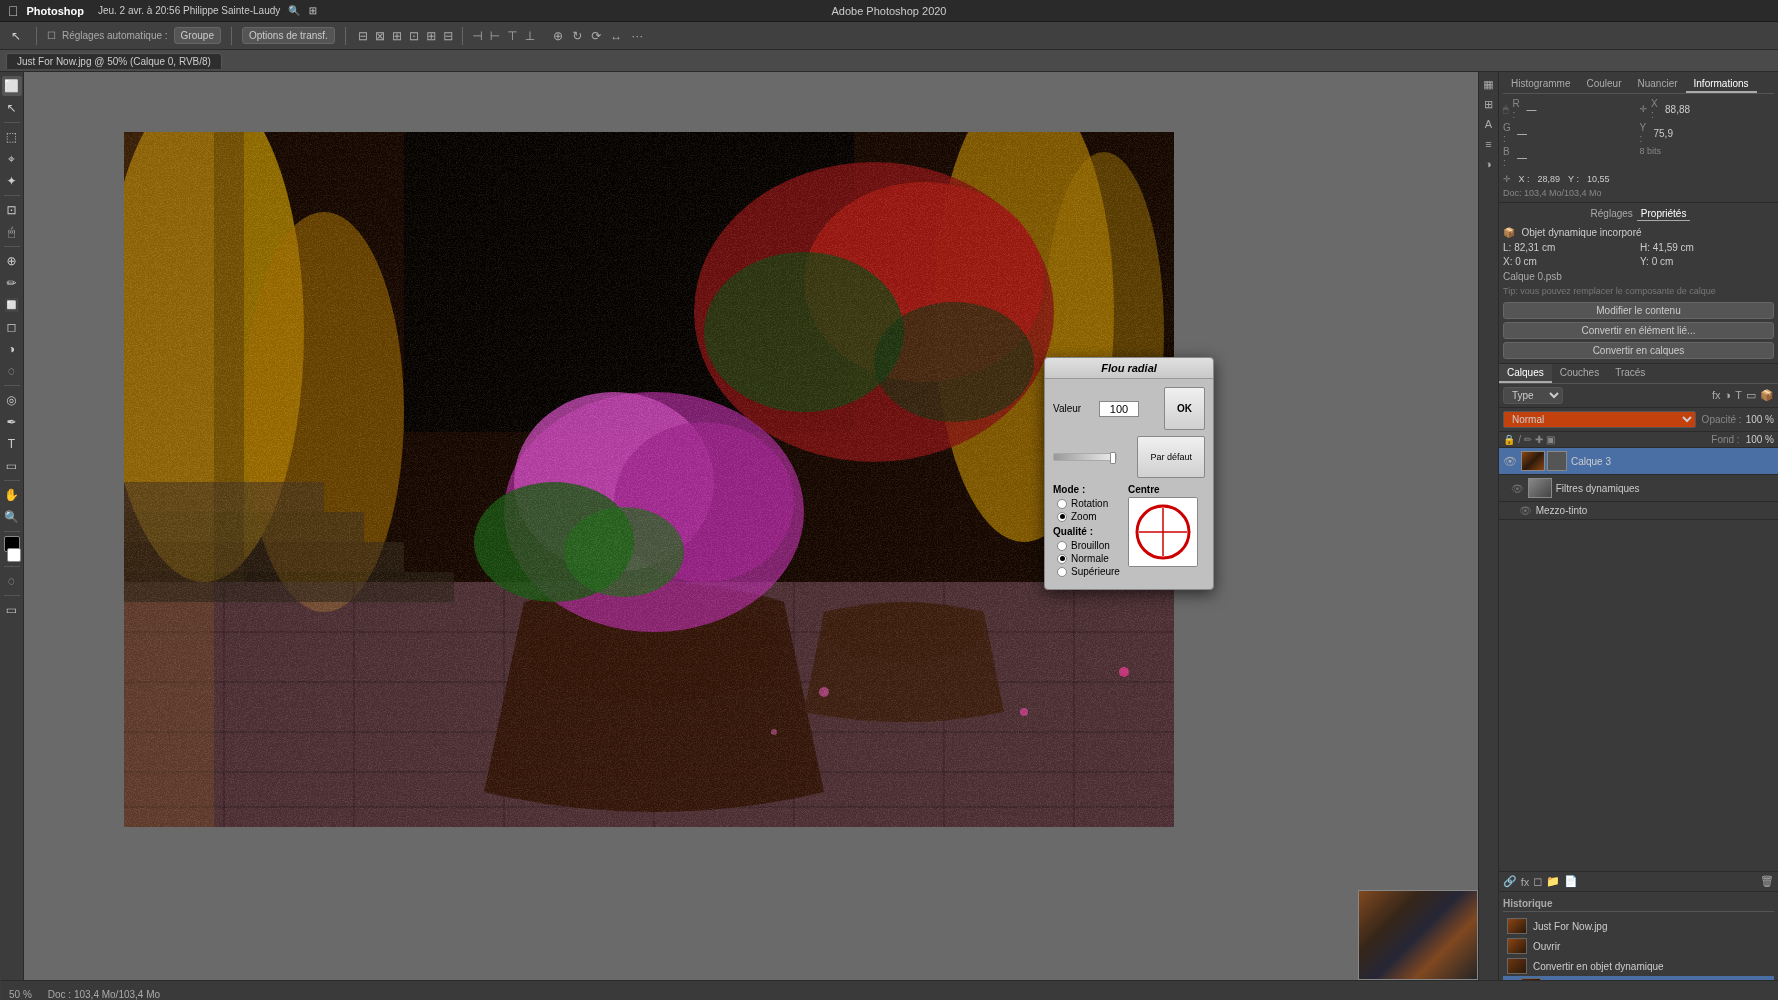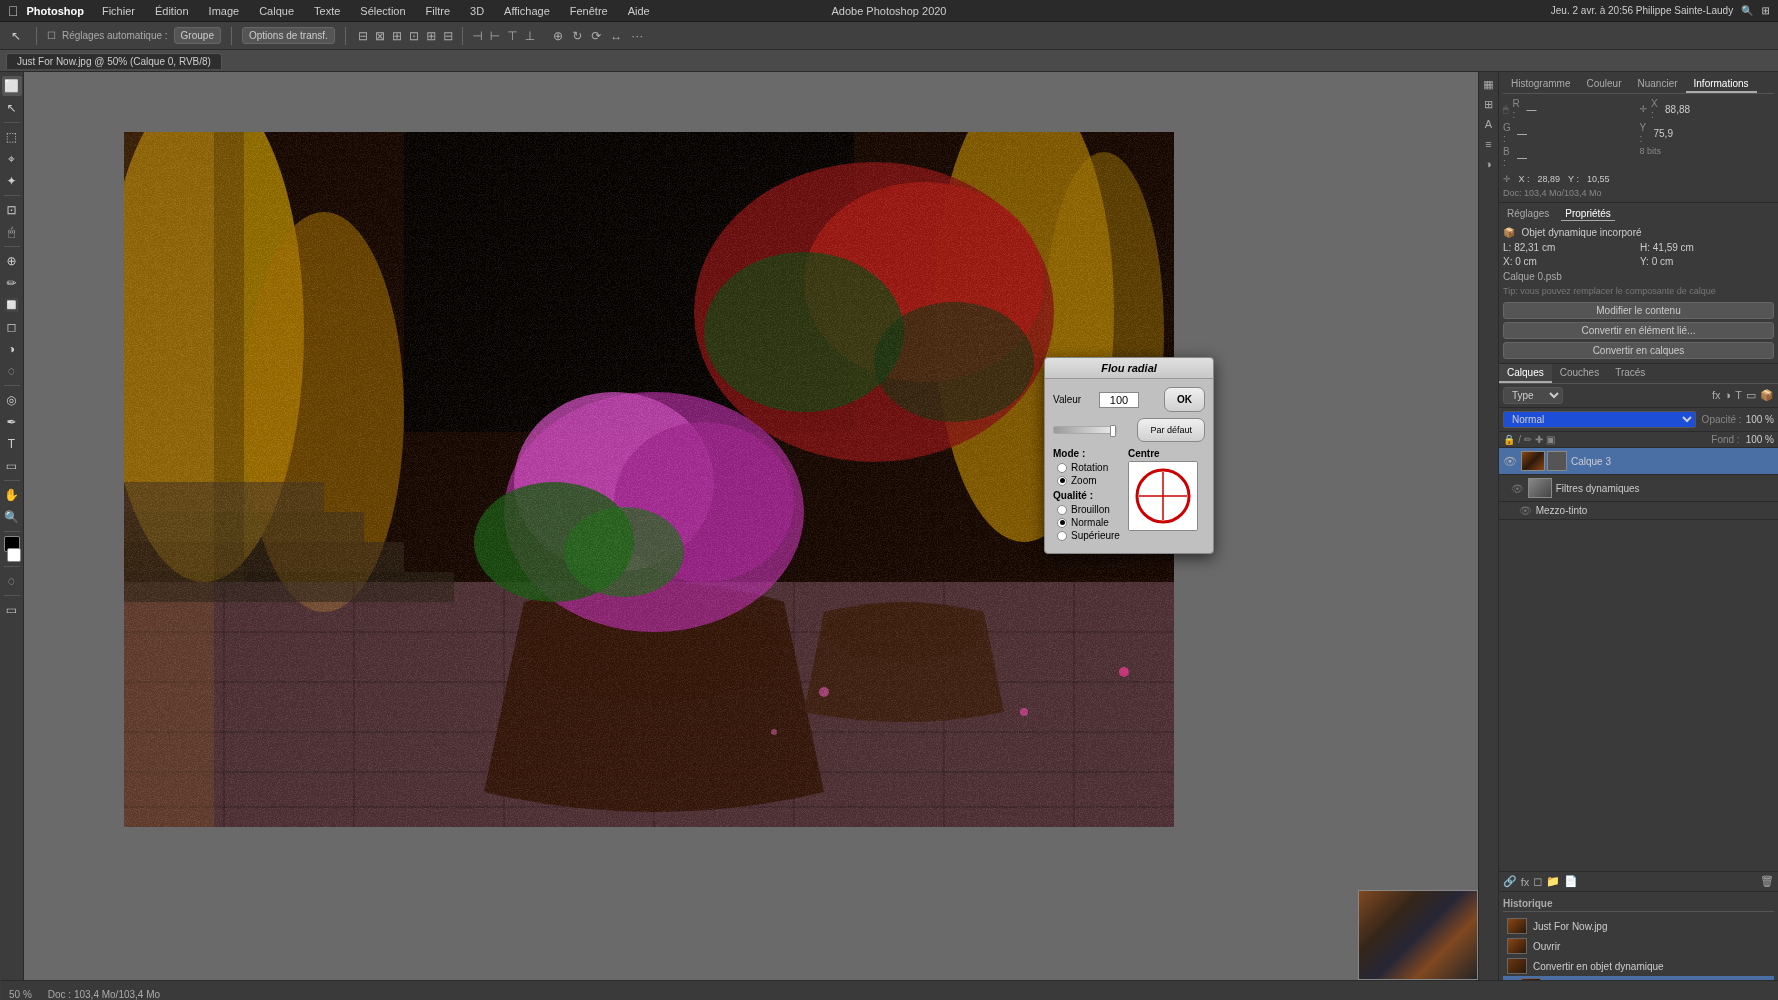--- a/index.html
+++ b/index.html
@@ -75,38 +75,38 @@
     .panel-tab { font-size: 10px; color: #aaa; padding: 2px 8px; cursor: pointer; border-bottom: 2px solid transparent; }
     .panel-tab.active { color: #fff; border-bottom: 2px solid #aaa; }
     .info-grid { display: grid; grid-template-columns: 1fr 1fr; gap: 2px; font-size: 10px; }
     .info-row { display: flex; align-items: center; gap: 4px; }
     .info-label { color: #888; width: 10px; }
     .info-value { color: #ccc; }
     .info-icon { font-size: 9px; color: #888; }
 
     
     #props-panel { background: #3a3a3a; border-bottom: 1px solid #2a2a2a; padding: 4px; font-size: 10px; }
-    .props-tabs { display: flex; gap: 8px; margin-bottom: 6px; }
+    .props-tabs { display: flex; margin-bottom: 6px; justify-content: center; }
     .props-tab { font-size: 10px; color: #aaa; cursor: pointer; padding: 1px 4px; }
     .props-tab.active { color: #fff; border-bottom: 1px solid #aaa; }
     .layer-name { color: #aaa; font-size: 10px; margin-bottom: 4px; }
     .props-buttons { display: flex; flex-direction: column; gap: 3px; }
     .props-btn { background: #555; border: 1px solid #666; border-radius: 3px; padding: 2px 8px; font-size: 10px; color: #ccc; cursor: pointer; text-align: center; }
 
     
     #layers-panel { flex: 1; background: #3a3a3a; display: flex; flex-direction: column; overflow: hidden; }
     .layers-tabs { display: flex; gap: 0; border-bottom: 1px solid #555; }
     .layers-tab { font-size: 10px; color: #aaa; padding: 3px 8px; cursor: pointer; }
     .layers-tab.active { color: #fff; border-bottom: 2px solid #aaa; background: #444; }
     .layers-toolbar { display: flex; align-items: center; padding: 3px 4px; gap: 4px; border-bottom: 1px solid #2a2a2a; }
     .layers-filter { background: #4a4a4a; border: 1px solid #555; border-radius: 3px; padding: 1px 4px; font-size: 10px; color: #ccc; width: 60px; }
     .layers-icons { display: flex; gap: 4px; margin-left: auto; }
     .layers-icon { font-size: 11px; color: #aaa; cursor: pointer; }
     .blend-row { display: flex; align-items: center; padding: 3px 4px; gap: 6px; border-bottom: 1px solid #2a2a2a; }
-    .blend-select { background: #1d4ed8; border: 1px solid #555; border-radius: 2px; padding: 1px 4px; font-size: 10px; color: #ccc; flex: 1; }
+    .blend-select { background: #c2410c; border: 1px solid #555; border-radius: 2px; padding: 1px 4px; font-size: 10px; color: #ccc; flex: 1; }
     .opacity-row { display: flex; align-items: center; gap: 4px; font-size: 10px; }
     .opacity-label { color: #888; }
     .opacity-value { color: #ccc; }
     .layers-list { flex: 1; overflow-y: auto; }
     .layer-item { display: flex; align-items: center; padding: 3px 4px; border-bottom: 1px solid #2a2a2a; cursor: pointer; gap: 4px; }
     .layer-item.selected { background: #4a6fa5; }
     .layer-thumb { width: 24px; height: 20px; background: #666; border: 1px solid #888; flex-shrink: 0; }
     .layer-thumb-filter { width: 24px; height: 20px; background: linear-gradient(135deg, #888, #444); border: 1px solid #888; flex-shrink: 0; }
     .layer-n { font-size: 10px; color: #ccc; }
     .eye-icon { color: #aaa; font-size: 11px; }
@@ -137,21 +137,21 @@
       background: linear-gradient(to bottom, #e0e0e0, #c8c8c8);
       padding: 4px 8px; border-radius: 4px 4px 0 0;
       text-align: center; font-size: 11px; font-weight: bold; color: #000;
       border-bottom: 1px solid #999;
       font-style: italic;
     }
     .dialog-body { padding: 8px; }
     .dialog-row { display: flex; align-items: center; gap: 6px; margin-bottom: 6px; }
     .dialog-label { font-size: 10px; color: #000; width: 40px; }
     .dialog-input { background: #fff; border: 1px solid #888; padding: 1px 4px; width: 40px; font-size: 11px; text-align: center; }
-    .dialog-btn { background: linear-gradient(to bottom, #f0f0f0, #d0d0d0); border: 1px solid #888; border-radius: 7px; padding: 6px 12px; font-size: 10px; color: #000; cursor: pointer; text-align: center; }
+    .dialog-btn { background: linear-gradient(to bottom, #f0f0f0, #d0d0d0); border: 1px solid #888; border-radius: 2px; padding: 15px 12px; font-size: 10px; color: #000; cursor: pointer; text-align: center; }
     .dialog-btn.ok { font-weight: bold; }
     .dialog-section { margin-bottom: 4px; }
     .dialog-section-label { font-size: 10px; font-weight: bold; color: #000; margin-bottom: 3px; }
     .dialog-radio-group { display: flex; flex-direction: column; gap: 2px; margin-left: 4px; }
     .dialog-radio-row { display: flex; align-items: center; gap: 4px; }
     .dialog-radio { width: 10px; height: 10px; border-radius: 50%; border: 1px solid #888; background: #fff; display: flex; align-items: center; justify-content: center; }
     .dialog-radio.checked::after { content: ''; width: 5px; height: 5px; border-radius: 50%; background: #000; display: block; }
     .dialog-radio-label { font-size: 10px; color: #000; }
     .centre-preview {
       width: 70px; height: 70px; border: 1px solid #888; background: #fff; border-radius: 2px;
@@ -171,33 +171,20 @@
       display: flex; flex-direction: column; align-items: center; padding: 4px 0; gap: 4px;
     }
     .side-icon { font-size: 11px; color: #aaa; cursor: pointer; width: 16px; height: 16px; display: flex; align-items: center; justify-content: center; }
   </style>
 </head>
 <body>
 
 <div id="menubar">
   <span style="font-size:14px; margin-right:8px;"></span>
   <span style="font-weight:bold; color:#fff; margin-right:14px; font-size:11px;">Photoshop</span>
-  <div class="menu-items">
-    <span>Fichier</span>
-    <span>Édition</span>
-    <span>Image</span>
-    <span>Calque</span>
-    <span>Texte</span>
-    <span>Sélection</span>
-    <span>Filtre</span>
-    <span>3D</span>
-    <span>Affichage</span>
-    <span>Fenêtre</span>
-    <span>Aide</span>
-  </div>
   <span class="title-center">Adobe Photoshop 2020</span>
   <div class="right-items">
     <span>Jeu. 2 avr. à 20:56  Philippe Sainte-Laudy</span>
     <span>🔍</span>
     <span>⊞</span>
   </div>
 </div>
 
 <div id="optionsbar">
   <span class="tool-icon">↖</span>

